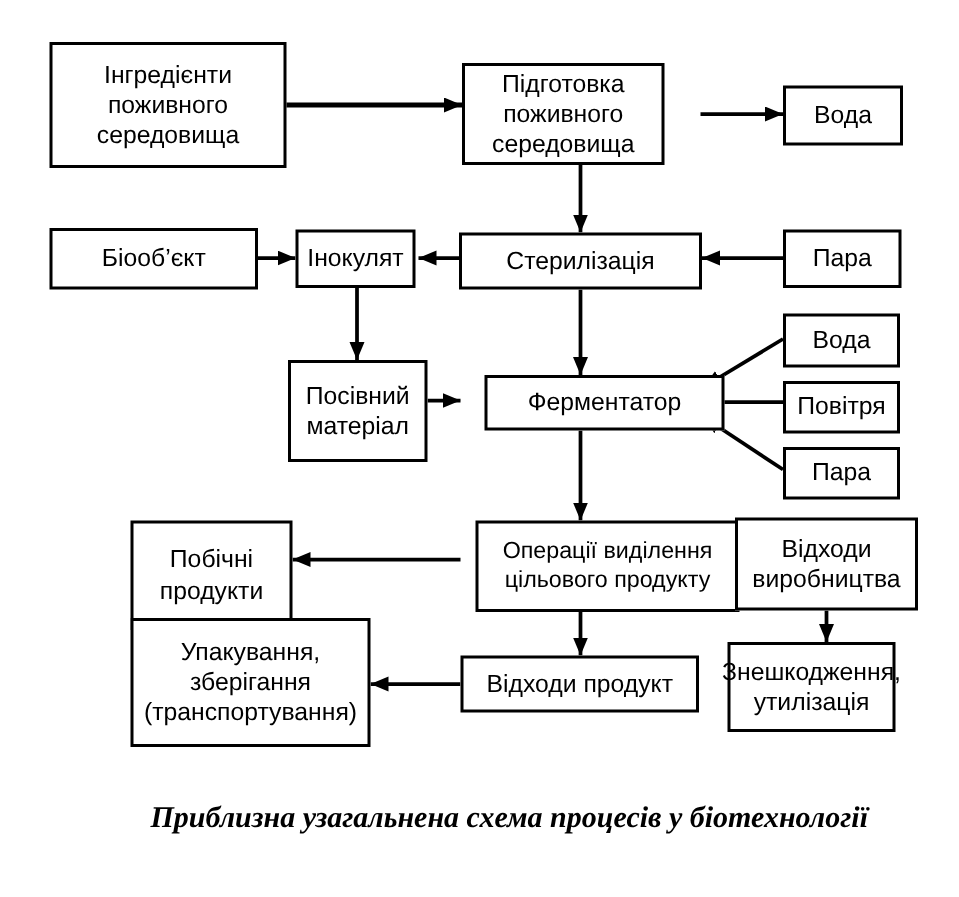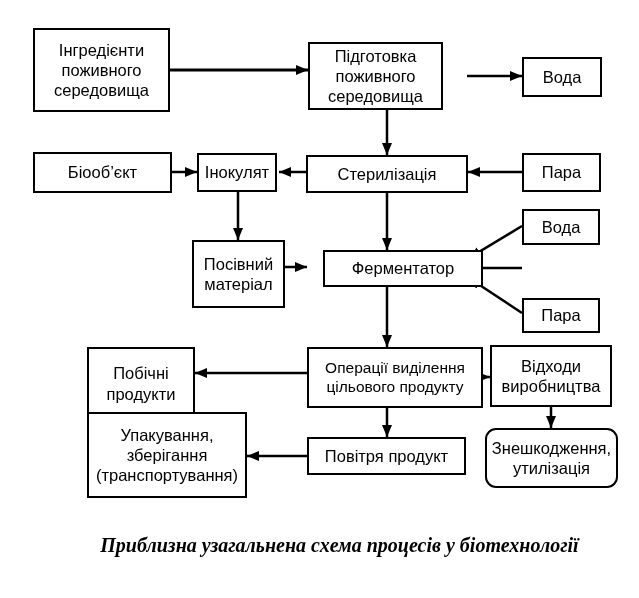--- a/index.html
+++ b/index.html
@@ -79,48 +79,49 @@
       <line x1="522" y1="313" x2="469" y2="278" marker-end="url(#ah)"></line>
       <line x1="387" y1="287" x2="387" y2="347" marker-end="url(#ah)"></line>
       <line x1="307" y1="373" x2="195" y2="373" marker-end="url(#ah)"></line>
       <line x1="466" y1="377" x2="490" y2="377" marker-end="url(#ah)"></line>
       <line x1="387" y1="408" x2="387" y2="437" marker-end="url(#ah)"></line>
       <line x1="307" y1="456" x2="247" y2="456" marker-end="url(#ah)"></line>
       <line x1="551" y1="407" x2="551" y2="428" marker-end="url(#ah)"></line>
     </g>
   </svg>
 
-  <div class="node" style="left:33px;  top:28px;  width:137px; height:84px;">Інгредієнти
+  <div class="node" style="left:33px;  top:28px;  width:158px; height:84px;">Інгредієнти
 поживного
 середовища</div>
   <div class="node" style="left:308px; top:42px;  width:135px; height:68px;">Підготовка
 поживного
 середовища</div>
   <div class="node" style="left:522px; top:57px;  width:80px;  height:40px;">Вода</div>
 
   <div class="node" style="left:33px;  top:152px; width:139px; height:41px;">Біооб’єкт</div>
   <div class="node" style="left:197px; top:153px; width:80px;  height:39px;">Інокулят</div>
   <div class="node" style="left:306px; top:155px; width:162px; height:38px;">Стерилізація</div>
   <div class="node" style="left:522px; top:153px; width:79px;  height:39px;">Пара</div>
 
   <div class="node" style="left:192px; top:240px; width:93px;  height:68px;">Посівний
 матеріал</div>
   <div class="node" style="left:307px; top:250px; width:160px; height:37px;margin-left:16px;">Ферментатор</div>
   <div class="node" style="left:522px; top:209px; width:78px;  height:36px;">Вода</div>
+  <div class="node" style="left:522px; top:254px; width:78px;  height:35px;">Повітря</div>
   <div class="node" style="left:522px; top:298px; width:78px;  height:35px;">Пара</div>
 
   <div class="node" style="left:87px;  top:347px; width:108px; height:73px;">Побічні
 продукти</div>
-  <div class="node small-text" style="left:307px; top:347px; width:176px; height:61px;">Операції виділення
+  <div class="node small-text" style="left:317px; top:347px; width:176px; height:61px;">Операції виділення
 цільового продукту</div>
   <div class="node" style="left:490px; top:345px; width:122px; height:62px;">Відходи
 виробництва</div>
 
   <div class="node" style="left:87px;  top:412px; width:160px; height:86px;">Упакування,
 зберігання
 (транспортування)</div>
-  <div class="node" style="left:307px; top:437px; width:159px; height:38px;">Повітря продукт</div>
-  <div class="node" style="left:485px; top:428px; width:133px; height:60px;border-radius:11px;">Знешкодження,
+  <div class="node" style="left:307px; top:437px; width:159px; height:38px;">Відходи продукт</div>
+  <div class="node" style="left:485px; top:428px; width:112px; height:60px;">Знешкодження,
 утилізація</div>
 
   <div class="caption">Приблизна узагальнена схема процесів у біотехнології</div>
 
 </div>
 
 </body></html>

